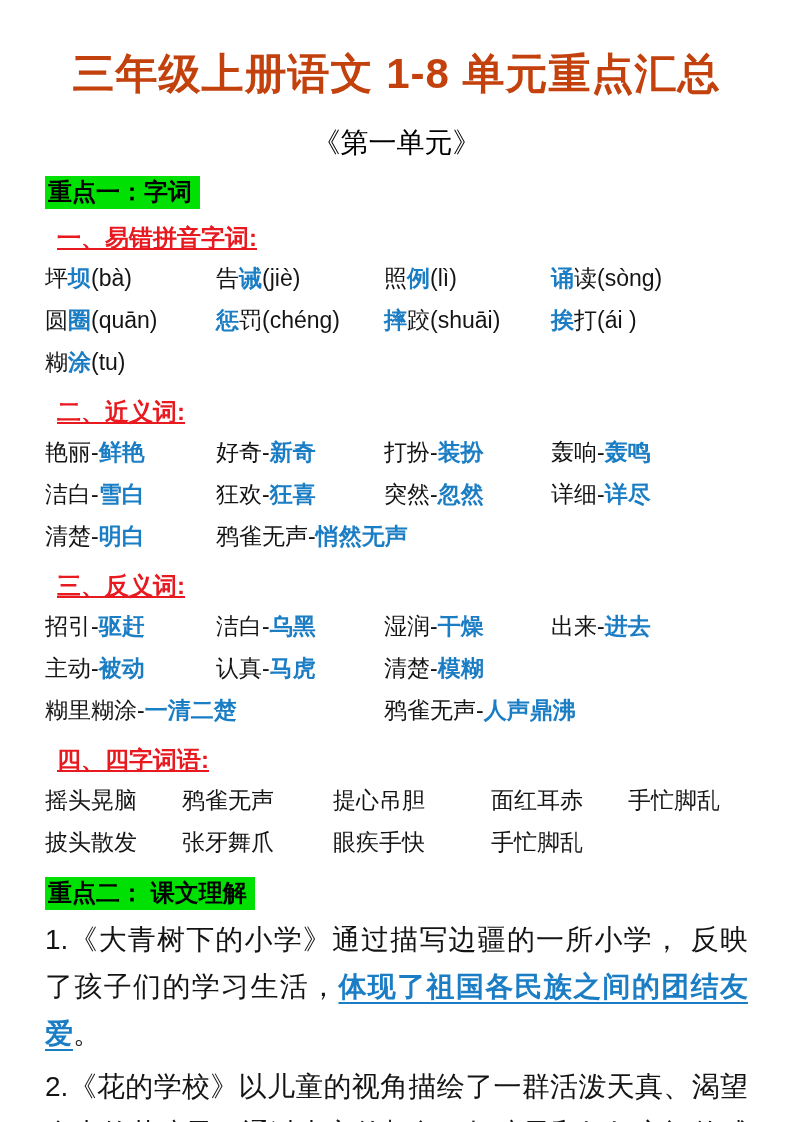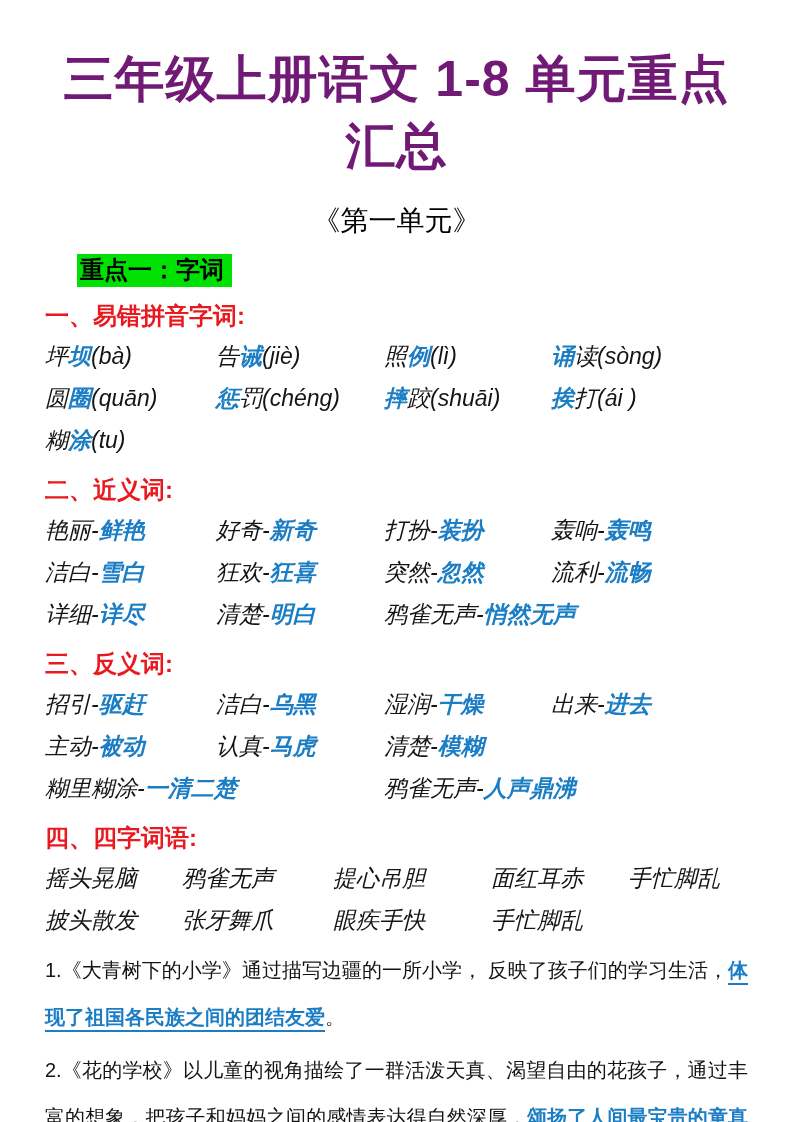--- a/index.html
+++ b/index.html
@@ -11,48 +11,48 @@
   html,body{margin:0;padding:0;}
   body{
     width:793px;height:1122px;
     background:#ffffff;
     color:var(--ink);
     font-family:"Liberation Sans","DejaVu Sans",sans-serif;
     overflow:hidden;
   }
   .page{padding:30px 45px 0 45px;box-sizing:border-box;}
   .title{
-    font-size:50px;font-weight:bold;text-align:center;
-    margin:16px 0 0 0;letter-spacing:1px;color:#701a75;
+    font-size:42px;font-weight:bold;text-align:center;
+    margin:16px 0 0 0;letter-spacing:1px;color:#c2410c;
   }
   .subtitle{
     font-size:28px;font-weight:normal;text-align:center;
     margin-top:22px;color:#000;
   }
   .label-row{margin-top:14px;}
   .hl{
     display:inline-block;background:var(--green);color:#000;
     font-size:24px;font-weight:bold;line-height:30px;
-    padding:1px 8px 2px 3px;white-space:pre;margin-left:32px;
+    padding:1px 8px 2px 3px;white-space:pre;
   }
   .red-heading{
     color:var(--red);font-size:24px;font-weight:bold;
-    margin:14px 0 4px 0;line-height:30px;
+    margin:14px 0 4px 12px;line-height:30px;text-decoration:underline;
   }
   .grid{
     display:grid;font-size:23px;line-height:42px;
     white-space:nowrap;
   }
   .grid4{grid-template-columns:171px 168px 167px 1fr;}
   .grid5{grid-template-columns:137px 151px 158px 137px 1fr;}
-  .cell{display:block;font-style:italic;}
+  .cell{display:block;}
   .span2{grid-column:span 2;}
   .blue{color:var(--blue);font-weight:bold;}
   .para{
-    font-size:20px;line-height:47px;text-align:justify;
+    font-size:28px;line-height:47px;text-align:justify;
     margin:6px 0 0 0;color:var(--ink);
   }
   .para-hl{
     color:var(--blue);font-weight:bold;
     text-decoration:underline;
     text-decoration-thickness:2px;
     text-underline-offset:6px;
   }
 </style>
 </head>
@@ -83,21 +83,20 @@
 
   <h3 class="red-heading">二、近义词:</h3>
   <div class="grid grid4">
       <span class="cell"><span class="">艳丽-</span><span class="blue">鲜艳</span></span>
       <span class="cell"><span class="">好奇-</span><span class="blue">新奇</span></span>
       <span class="cell"><span class="">打扮-</span><span class="blue">装扮</span></span>
       <span class="cell"><span class="">轰响-</span><span class="blue">轰鸣</span></span>
       <span class="cell"><span class="">洁白-</span><span class="blue">雪白</span></span>
       <span class="cell"><span class="">狂欢-</span><span class="blue">狂喜</span></span>
       <span class="cell"><span class="">突然-</span><span class="blue">忽然</span></span>
-      <span class="cell"><span class="">流利-</span><span class="blue">流畅</span></span>
       <span class="cell"><span class="">详细-</span><span class="blue">详尽</span></span>
       <span class="cell"><span class="">清楚-</span><span class="blue">明白</span></span>
       <span class="cell span2"><span class="">鸦雀无声-</span><span class="blue">悄然无声</span></span>
     </div>
 
   <h3 class="red-heading">三、反义词:</h3>
   <div class="grid grid4">
       <span class="cell"><span class="">招引-</span><span class="blue">驱赶</span></span>
       <span class="cell"><span class="">洁白-</span><span class="blue">乌黑</span></span>
       <span class="cell"><span class="">湿润-</span><span class="blue">干燥</span></span>
@@ -115,17 +114,20 @@
       <span class="cell"><span class="">鸦雀无声</span></span>
       <span class="cell"><span class="">提心吊胆</span></span>
       <span class="cell"><span class="">面红耳赤</span></span>
       <span class="cell"><span class="">手忙脚乱</span></span>
       <span class="cell"><span class="">披头散发</span></span>
       <span class="cell"><span class="">张牙舞爪</span></span>
       <span class="cell"><span class="">眼疾手快</span></span>
       <span class="cell"><span class="">手忙脚乱</span></span>
     </div>
 
+  <div class="label-row">
+    <span class="hl">重点二： 课文理解</span>
+  </div>
 
   <p class="para"><span class="">1.《大青树下的小学》通过描写边疆的一所小学， 反映了孩子们的学习生活，</span><span class="para-hl">体现了祖国各民族之间的团结友爱</span><span class="">。</span></p>
   <p class="para"><span class="">2.《花的学校》以儿童的视角描绘了一群活泼天真、渴望自由的花孩子，通过丰富的想象，把孩子和妈妈之间的感情表达得自然深厚，</span><span class="para-hl">颂扬了人间最宝贵的童真和母爱</span><span class="">。</span></p>
 
 </div>
 
 </body></html>

